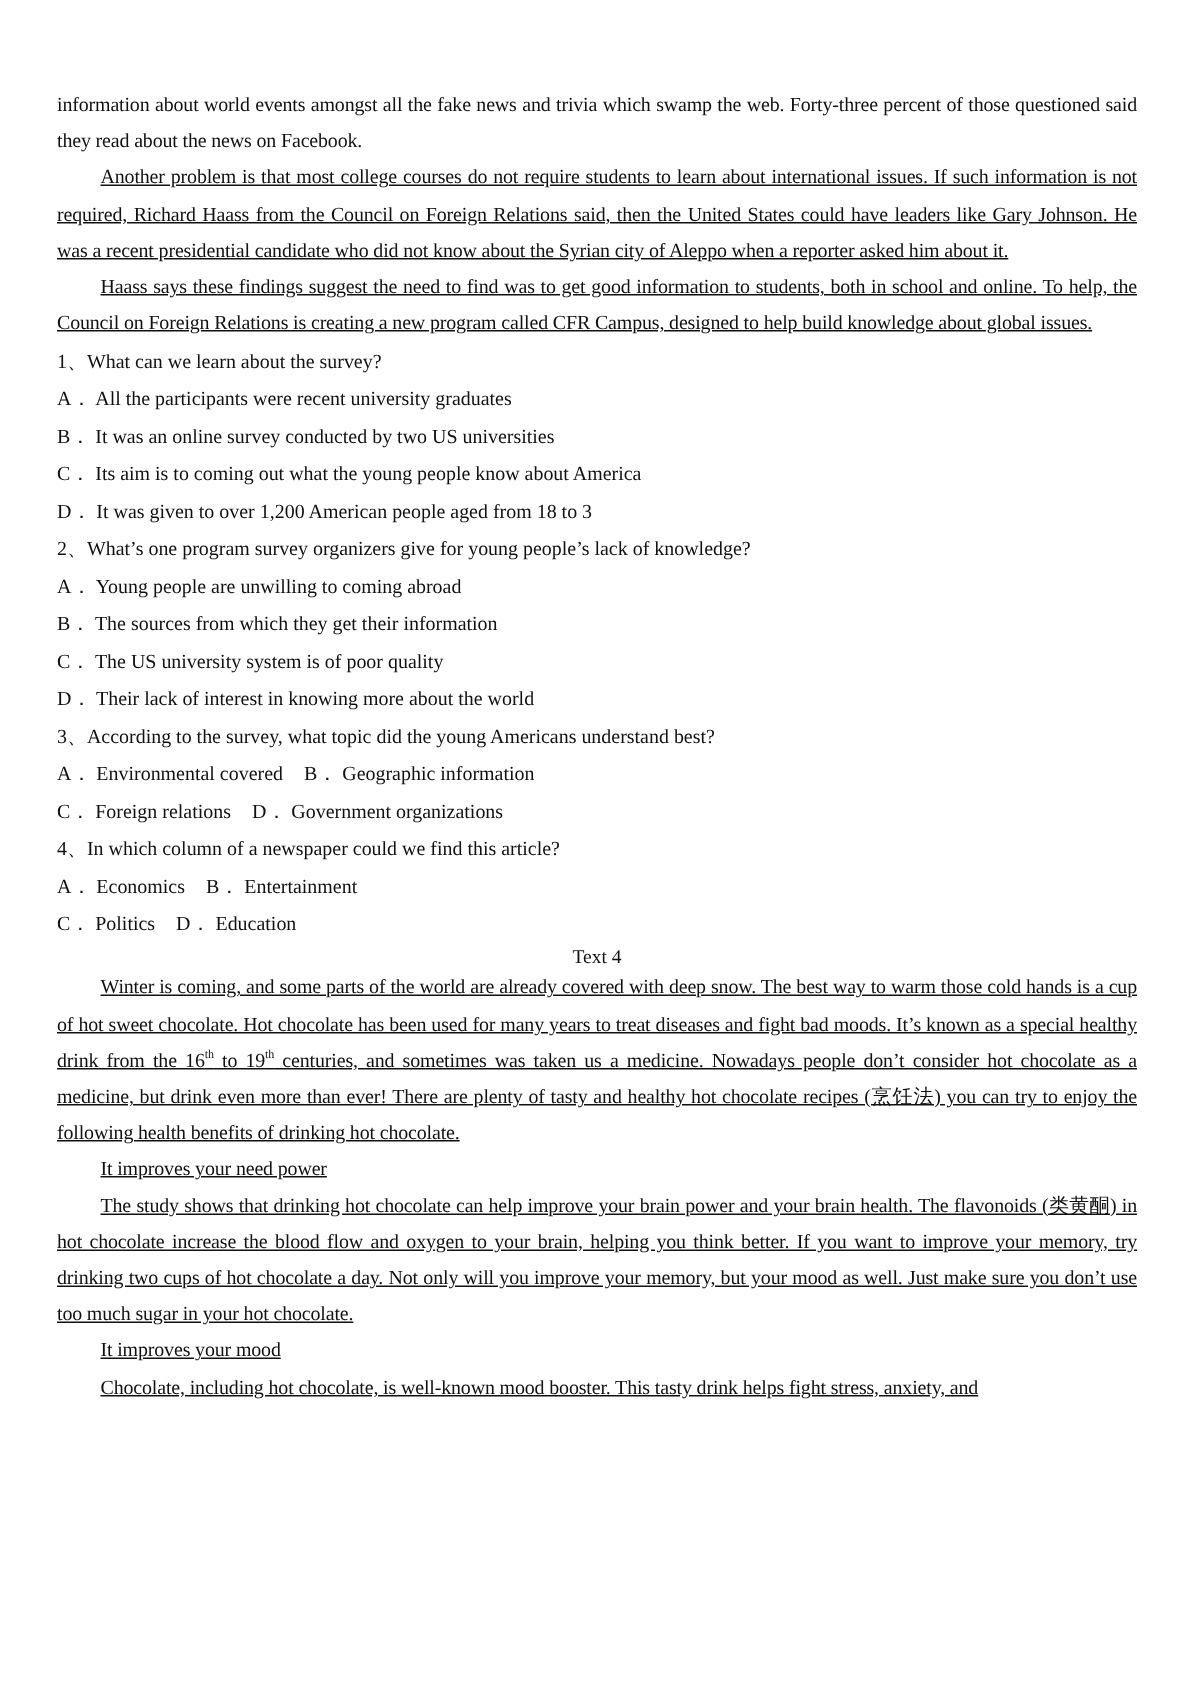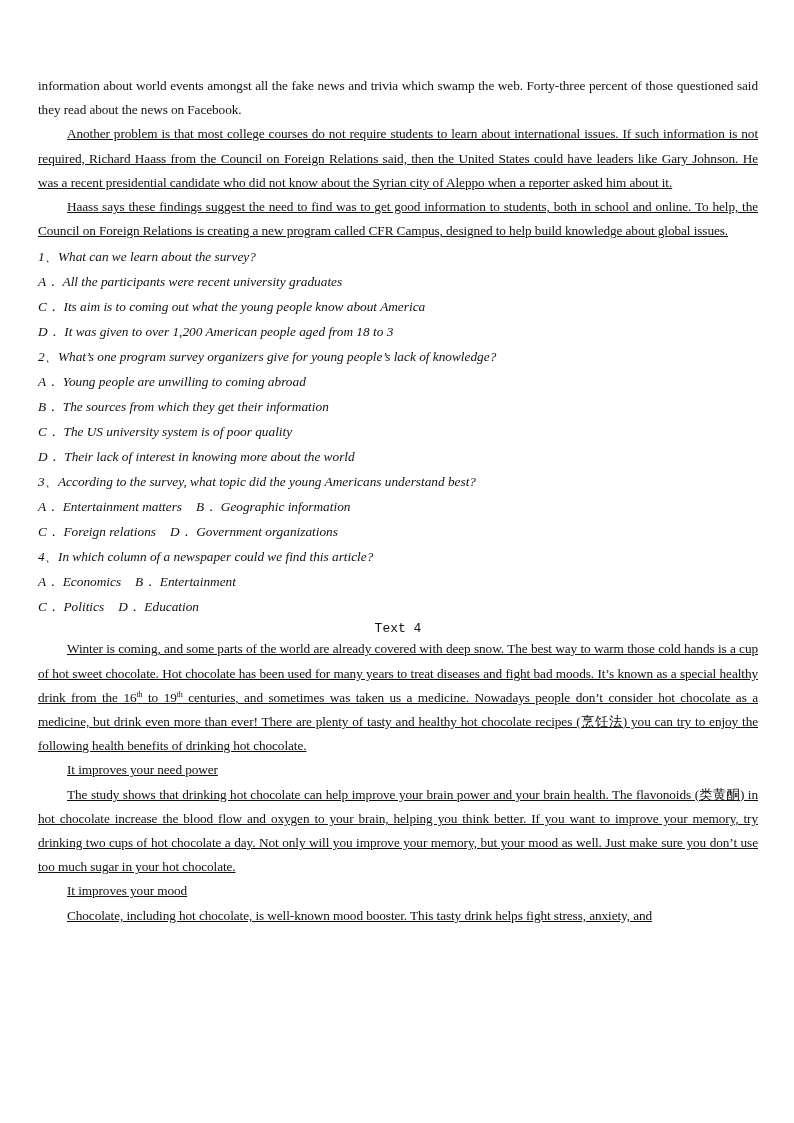--- a/index.html
+++ b/index.html
@@ -11,81 +11,82 @@
       width: 794px;
       height: 1123px;
       position: relative;
       overflow: hidden;
       font-family: "Liberation Serif", "DejaVu Serif", serif;
       color: #111111;
     }
     .page {
       position: absolute;
       left: 38px;
-      top: 74px;
+      top: 58px;
       width: 720px;
     }
     .para {
       font-size: 13.3px;
       line-height: 24.2px;
       margin: 0;
       text-align: justify;
       letter-spacing: -0.1px;
     }
     .indent { text-indent: 29px; text-decoration: underline; }
     .q-line {
       font-size: 13.3px;
       line-height: 25px;
       margin: 0;
       white-space: nowrap;
     }
     .opt-letter { display: inline-block; }
     .opt-gap { display: inline-block; width: 14px; }
     .heading {
-      font-family: Liberation Mono, monospace;
+      font-family: Liberation Serif, serif;
       font-size: 13px;
       text-align: center;
       line-height: 16px;
       margin: 0;
       padding-left: 0;
     }
     sup { font-size: 8px; line-height: 0; }
   </style>
 </head>
 <body>
 
 <div class="page">
 
   <div>
     <p class="para">information about world events amongst all the fake news and trivia which swamp the web. Forty-three percent of those questioned said they read about the news on Facebook.</p>
     <p class="para indent">Another problem is that most college courses do not require students to learn about international issues. If such information is not required, Richard Haass from the Council on Foreign Relations said, then the United States could have leaders like Gary Johnson. He was a recent presidential candidate who did not know about the Syrian city of Aleppo when a reporter asked him about it.</p>
     <p class="para indent">Haass says these findings suggest the need to find was to get good information to students, both in school and online. To help, the Council on Foreign Relations is creating a new program called CFR Campus, designed to help build knowledge about global issues.</p>
   </div>
 
-  <div style="margin-top:1px;font-style:italic;">
+  <div style="margin-top:1px;">
 
     <div>
       <p class="q-line"><span>1、</span><span>What can we learn about the survey?</span></p>
       <p class="q-line"><span class="opt-letter">A．</span> <span>All the participants were recent university graduates</span></p>
+      <p class="q-line"><span class="opt-letter">B．</span> <span>It was an online survey conducted by two US universities</span></p>
       <p class="q-line"><span class="opt-letter">C．</span> <span>Its aim is to coming out what the young people know about America</span></p>
       <p class="q-line"><span class="opt-letter">D．</span> <span>It was given to over 1,200 American people aged from 18 to 3</span></p>
     </div>
 
     <div>
       <p class="q-line"><span>2、</span><span>What’s one program survey organizers give for young people’s lack of knowledge?</span></p>
       <p class="q-line"><span class="opt-letter">A．</span> <span>Young people are unwilling to coming abroad</span></p>
       <p class="q-line"><span class="opt-letter">B．</span> <span>The sources from which they get their information</span></p>
       <p class="q-line"><span class="opt-letter">C．</span> <span>The US university system is of poor quality</span></p>
       <p class="q-line"><span class="opt-letter">D．</span> <span>Their lack of interest in knowing more about the world</span></p>
     </div>
 
     <div>
       <p class="q-line"><span>3、</span><span>According to the survey, what topic did the young Americans understand best?</span></p>
       <p class="q-line">
-        <span><span class="opt-letter">A．</span> <span>Entertainment matters</span></span><span class="opt-gap"></span><span><span class="opt-letter">B．</span> <span>Geographic information</span></span>
+        <span><span class="opt-letter">A．</span> <span>Environmental covered</span></span><span class="opt-gap"></span><span><span class="opt-letter">B．</span> <span>Geographic information</span></span>
       </p>
       <p class="q-line">
         <span><span class="opt-letter">C．</span> <span>Foreign relations</span></span><span class="opt-gap"></span><span><span class="opt-letter">D．</span> <span>Government organizations</span></span>
       </p>
     </div>
 
     <div>
       <p class="q-line"><span>4、</span><span>In which column of a newspaper could we find this article?</span></p>
       <p class="q-line">
         <span><span class="opt-letter">A．</span> <span>Economics</span></span><span class="opt-gap"></span><span><span class="opt-letter">B．</span> <span>Entertainment</span></span>

